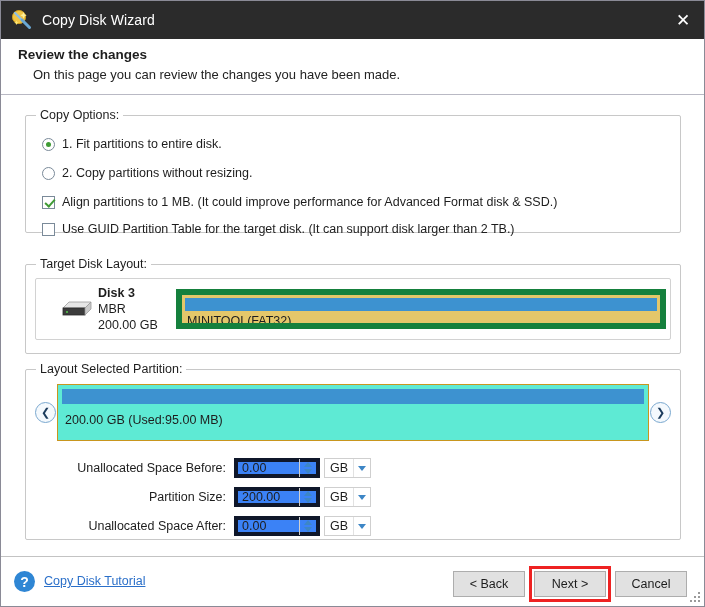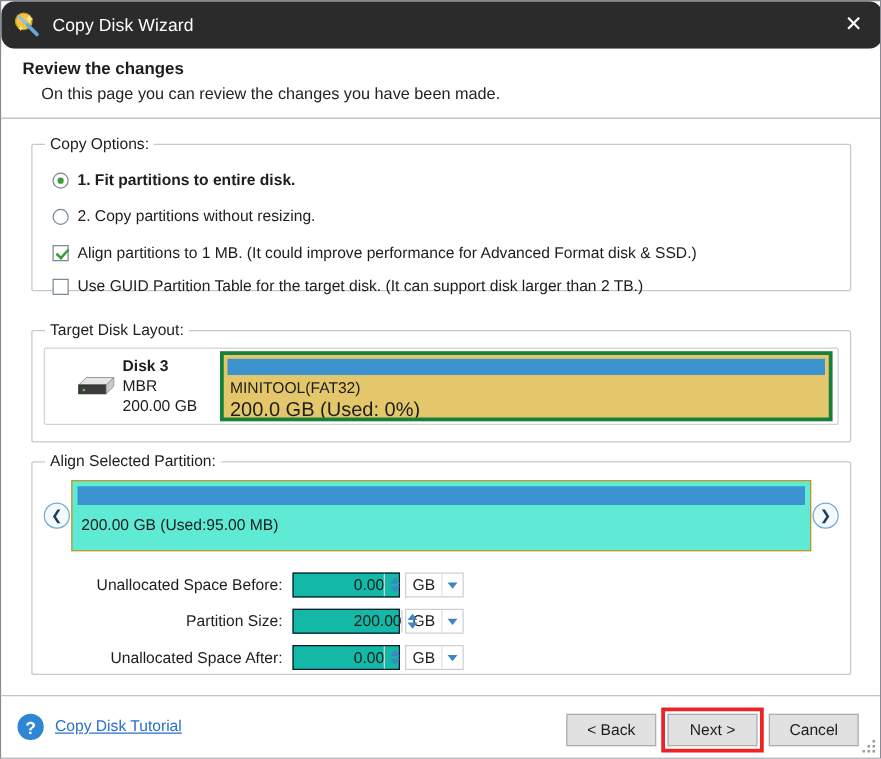--- a/index.html
+++ b/index.html
@@ -23,21 +23,20 @@
 
   
   .titlebar {
     position: absolute;
     left: 0; top: 0;
     width: 705px;
     height: 38px;
     background: #2b2b2b;
     display: flex;
     align-items: center;
-    border-radius: 11px;
   }
   .title-icon {
     width: 22px; height: 22px;
     margin-left: 10px;
     position: relative;
     flex: 0 0 auto;
   }
   .title-text {
     color: #ffffff;
     font-size: 14px;
@@ -187,24 +186,24 @@
   .disk-info {
     width: 78px;
     flex: 0 0 auto;
     line-height: 1.28;
   }
   .disk-name { font-size: 12.5px; font-weight: bold; color: #1d1d1d; }
   .disk-meta { font-size: 12.5px; color: #1d1d1d; }
 
   .partition-block {
     flex: 1 1 auto;
-    height: 56px;
+    height: 40px;
     margin-right: 4px;
     box-sizing: border-box;
-    border: 3px solid #15803d;
+    border: 6px solid #15803d;
     background: #e4c76a;
     position: relative;
     overflow: hidden;
   }
   .part-usebar {
     position: absolute;
     left: 3px; top: 3px; right: 3px;
     height: 13px;
     background: #3d92d0;
   }
@@ -281,26 +280,25 @@
     color: #1d1d1d;
     text-align: right;
     width: 155px;
     white-space: nowrap;
   }
   .spin-field {
     position: relative;
     margin-left: 8px;
     width: 86px;
     height: 20px;
-    border: 1px solid #0f172a;
-    background: #14b8a6;
-    box-sizing: border-box;
-    display: flex;
-    align-items: center;
-    padding-left: 44px;
+    border: 4px solid #0f172a;
+    background: #3b82f6;
+    box-sizing: border-box;
+    display: flex;
+    align-items: center;
   }
   .spin-value {
     font-size: 12.5px;
     color: #1d1d1d;
     padding-left: 4px;
     flex: 1 1 auto;
     outline: none;
   }
   .spin-arrows {
     width: 16px;
@@ -448,21 +446,21 @@
   <div class="header">
     <div class="header-title">Review the changes</div>
     <div class="header-sub">On this page you can review the changes you have been made.</div>
   </div>
 
   <div class="content">
 
     <div class="groupbox" id="gb-copy-options">
       <div class="group-legend">Copy Options:</div>
 
-      <div class="opt-row" style="left:16px; top:21px;font-weight:bold;">
+      <div class="opt-row" style="left:16px; top:21px;">
         <span class="radio checked"></span>
         <span class="opt-label">1. Fit partitions to entire disk.</span>
       </div>
 
       <div class="opt-row" style="left:16px; top:50px;">
         <span class="radio"></span>
         <span class="opt-label">2. Copy partitions without resizing.</span>
       </div>
 
       <div class="opt-row" style="left:16px; top:79px;">
@@ -495,21 +493,21 @@
         </div>
         <div class="partition-block">
           <div class="part-usebar"></div>
           <div class="part-line1">MINITOOL(FAT32)</div>
           <div class="part-line2">200.0 GB (Used: 0%)</div>
         </div>
       </div>
     </div>
 
     <div class="groupbox" id="gb-change-part">
-      <div class="group-legend">Align Selected Partition:</div>
+      <div class="group-legend">Layout Selected Partition:</div>
 
       <div class="sel-part-row">
         <div class="arrow-btn" id="arrow-left">❮</div>
         <div class="sel-partition">
           <div class="sel-usebar"></div>
           <div class="sel-label">200.00 GB (Used:95.00 MB)</div>
         </div>
         <div class="arrow-btn" id="arrow-right">❯</div>
       </div>
 

